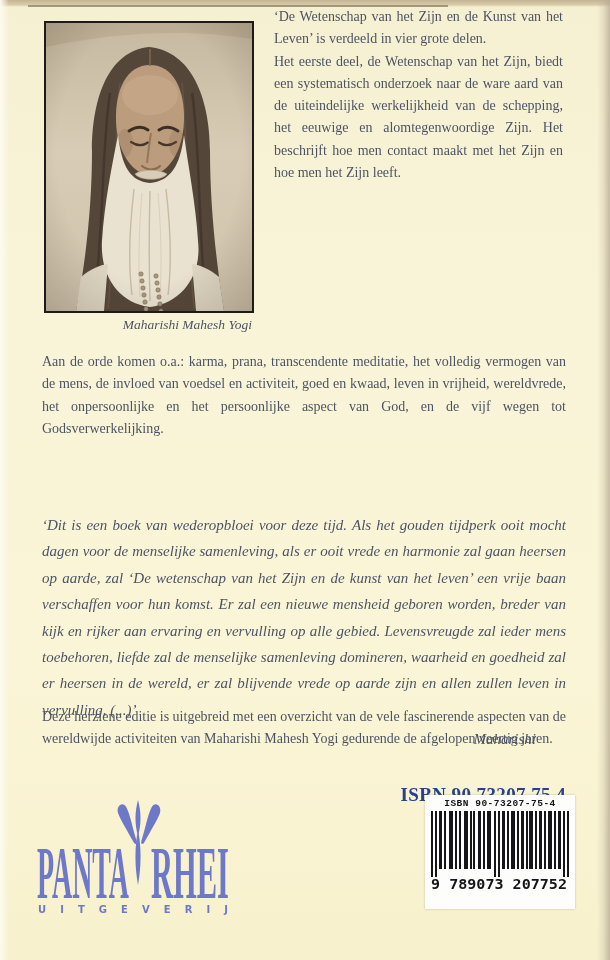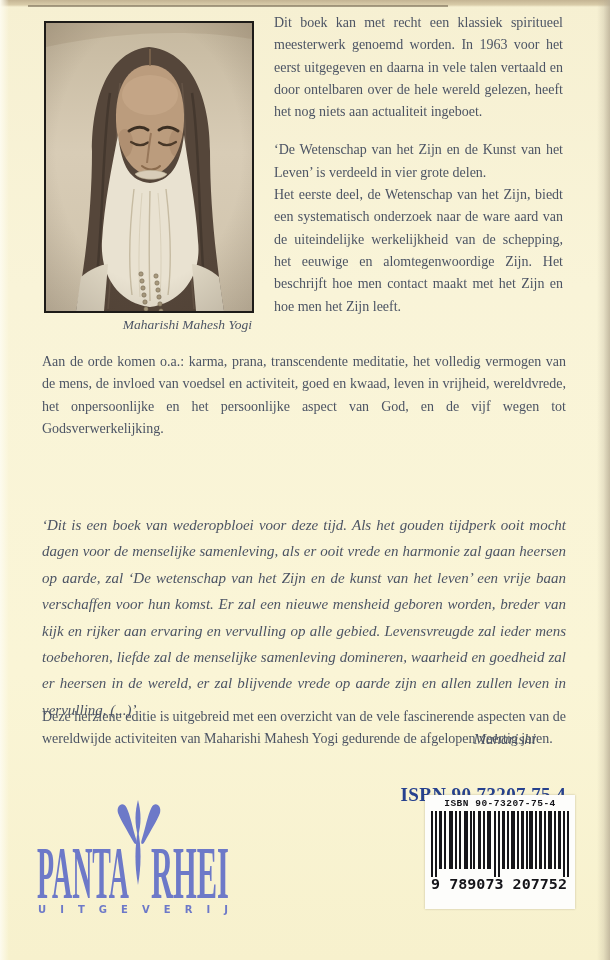--- a/index.html
+++ b/index.html
@@ -124,21 +124,20 @@
         <circle cx="113" cy="274" r="2.2"></circle>
           <circle cx="114" cy="281" r="2.2"></circle>
           <circle cx="115" cy="288" r="2.2"></circle>
       </g>
       <rect x="0" y="0" width="206" height="288" fill="url(#vig)"></rect>
     </svg>
   </div>
   <div class="photo-caption">Maharishi Mahesh Yogi</div>
 
   <div class="col-right body-text">
-    <p class="p1">Dit boek kan met recht een klassiek spiritueel meesterwerk genoemd worden. In 1963 voor het eerst uitgegeven en daarna in vele talen vertaald en door ontelbaren over de hele wereld gelezen, heeft het nog niets aan actualiteit ingeboet.</p>
     <p>‘De Wetenschap van het Zijn en de Kunst van het Leven’ is verdeeld in vier grote delen.</p>
     <p>Het eerste deel, de Wetenschap van het Zijn, biedt een systematisch onderzoek naar de ware aard van de uiteindelijke werkelijkheid van de schepping, het eeuwige en alomtegenwoordige Zijn. Het beschrijft hoe men contact maakt met het Zijn en hoe men het Zijn leeft.</p>
   </div>
 
   <div class="main-block body-text">
     <p class="p4">Aan de orde komen o.a.: karma, prana, transcendente meditatie, het volledig vermogen van de mens, de invloed van voedsel en activiteit, goed en kwaad, leven in vrijheid, wereldvrede, het onpersoonlijke en het persoonlijke aspect van God, en de vijf wegen tot Godsverwerkelijking.</p>
   </div>
 
   <div class="quote-block">
     <p>‘Dit is een boek van wederopbloei voor deze tijd. Als het gouden tijdperk ooit mocht dagen voor de menselijke samenleving, als er ooit vrede en harmonie zal gaan heersen op aarde, zal ‘De wetenschap van het Zijn en de kunst van het leven’ een vrije baan verschaffen voor hun komst. Er zal een nieuwe mensheid geboren worden, breder van kijk en rijker aan ervaring en vervulling op alle gebied. Levensvreugde zal ieder mens toebehoren, liefde zal de menselijke samenleving domineren, waarheid en goedheid zal er heersen in de wereld, er zal blijvende vrede op aarde zijn en allen zullen leven in vervulling, (...)’</p>

